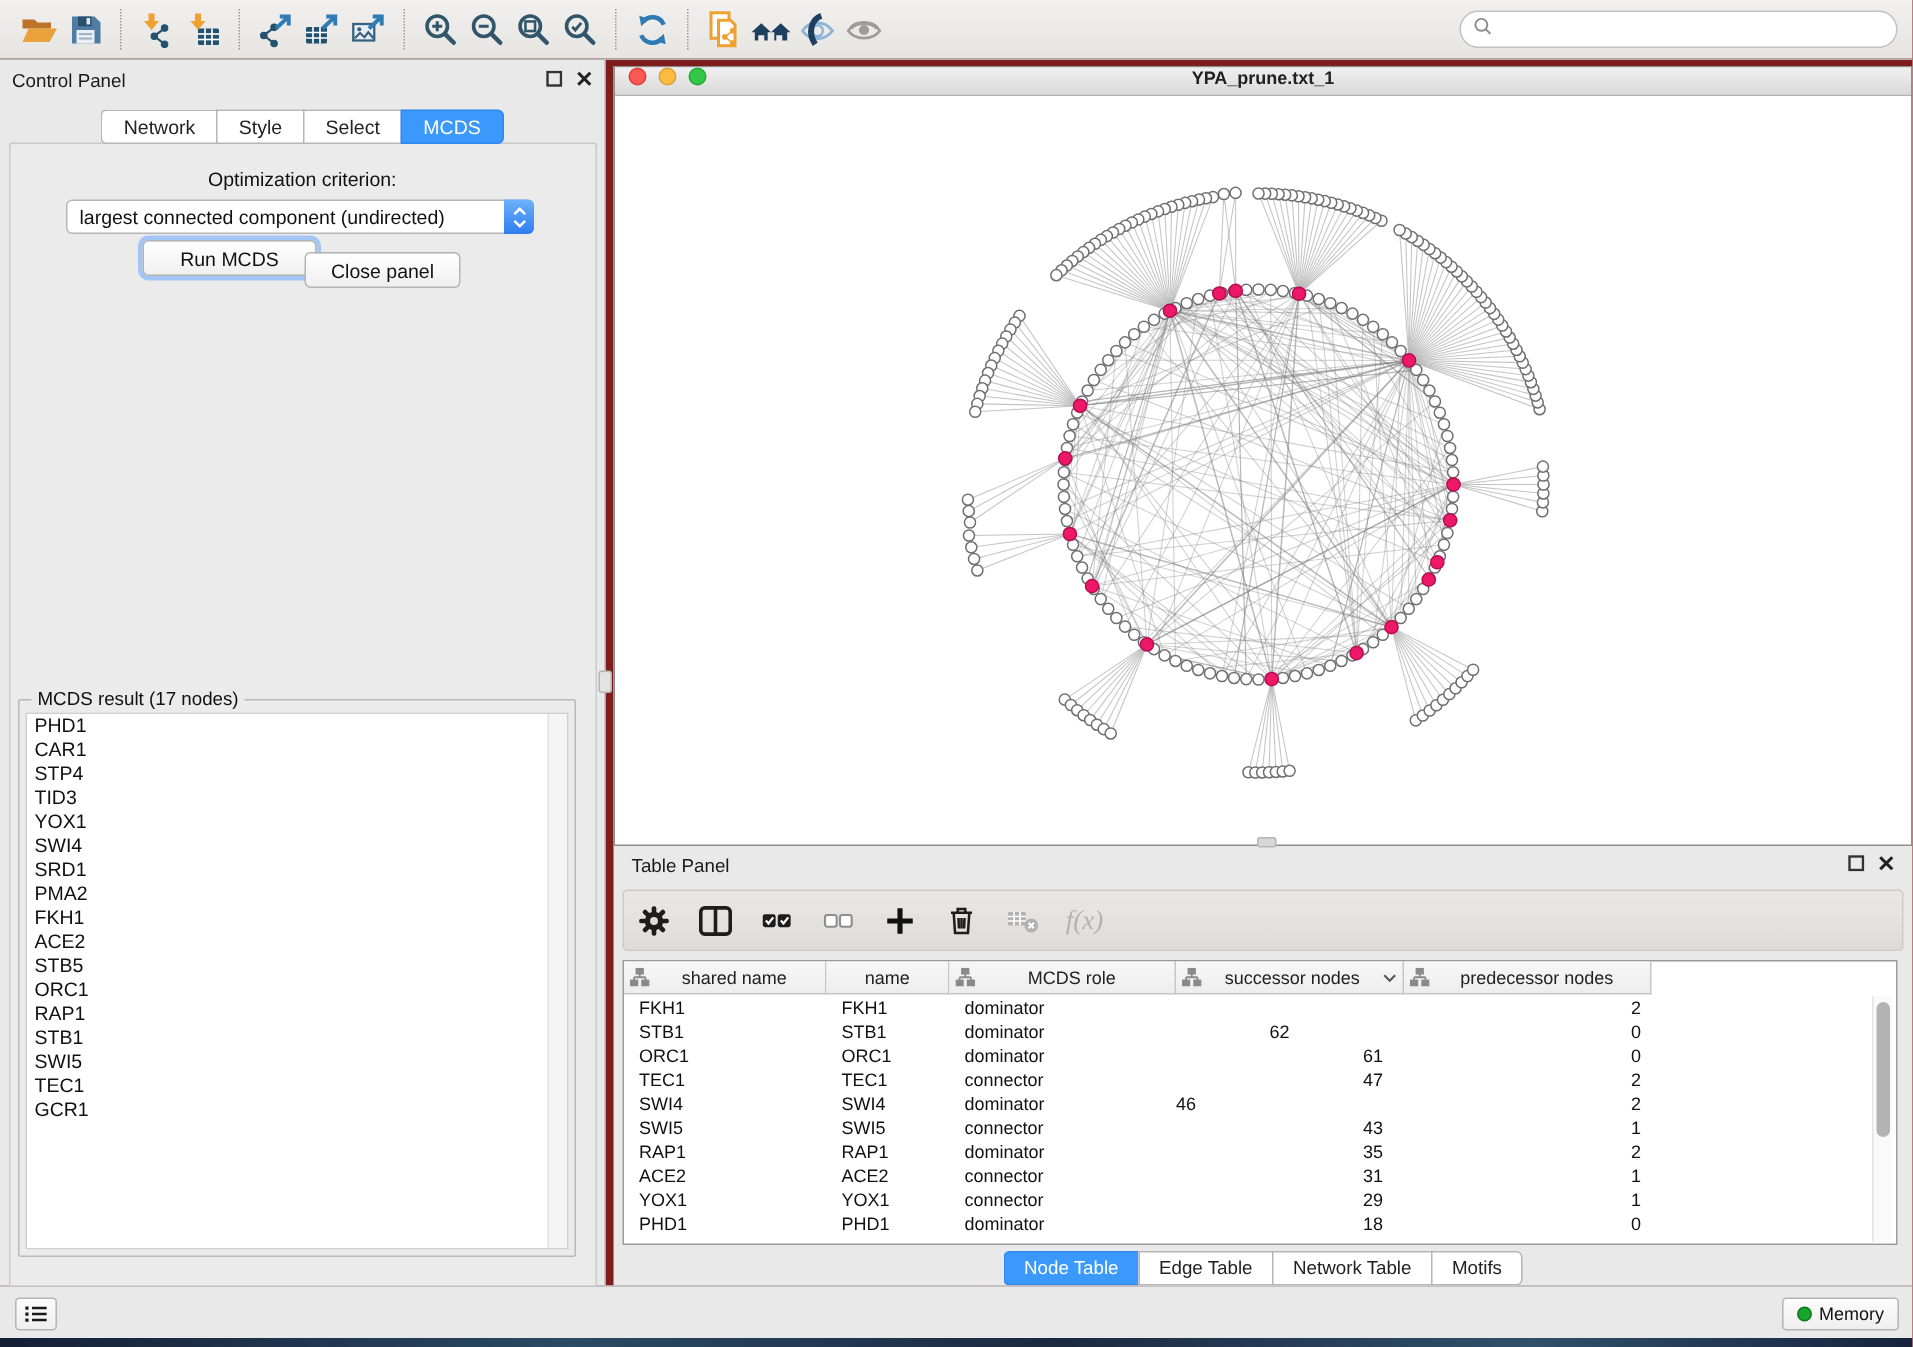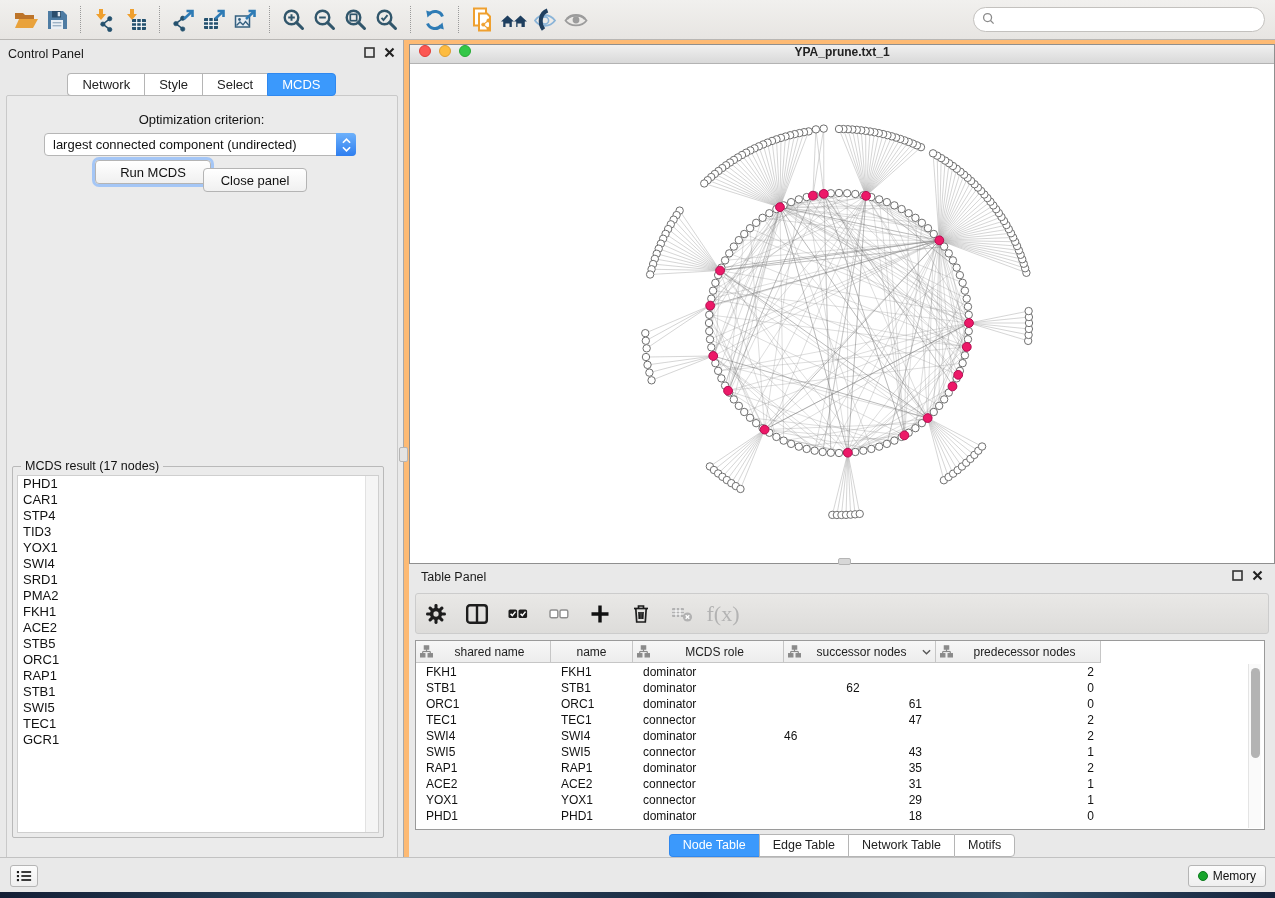--- a/index.html
+++ b/index.html
@@ -1,18 +1,18 @@
 <!DOCTYPE html>
 <html><head>
 <meta charset="utf-8">
 <style>
   *{box-sizing:border-box;margin:0;padding:0}
   html,body{width:1275px;height:898px}
   body{font-family:"Liberation Sans",sans-serif;-webkit-font-smoothing:antialiased}
-  #app{position:relative;width:1275px;height:898px;background:#fdba74;overflow:hidden}
+  #app{position:relative;width:1275px;height:898px;background:#7f1d1d;overflow:hidden}
 
   
   .toolbar{position:absolute;left:0;top:0;width:1275px;height:40px;background:linear-gradient(#f1f0ee,#e7e5e2);border-bottom:1px solid #b9b7b4;display:flex;align-items:center;padding:0 10px}
   .tb-icon{width:31px;height:28px;display:flex;align-items:center;justify-content:center;border-radius:4px}
   .tb-icon svg{display:block}
   .tb-sep{width:1px;height:27px;border-left:1px dotted #9a9a9a;margin:0 8px}
   .search-wrap{margin-left:auto;width:292px;height:25px;background:#fff;border:1px solid #c3c1be;border-radius:13px;display:flex;align-items:center;padding:0 8px;gap:5px}
   .search-wrap input{border:none;outline:none;flex:1;font-size:12px;background:transparent}
 
   
@@ -48,21 +48,21 @@
 
   
   .vsplit-handle{position:absolute;left:399px;top:447px;width:9px;height:15px;background:#e3e3e3;border:1px solid #b5b5b5;border-radius:2px;z-index:5}
   .hsplit-handle{position:absolute;left:838px;top:558px;width:13px;height:7px;background:#d7d7d7;border:1px solid #b5b5b5;border-radius:2px;z-index:5}
 
   
   .tpanel{position:absolute;left:409px;top:564px;width:866px;height:293px;background:#e9e9e9}
   .tp-titlebar{position:absolute;left:0;top:0;width:100%;height:26px;display:flex;align-items:center;padding:0 12px;font-size:12.5px;color:#1a1a1a}
   .tp-toolbar{position:absolute;left:6px;top:29px;width:854px;height:41px;background:linear-gradient(#e9e8e6,#dddcda);border:1px solid #cccccc;border-radius:3px;display:flex;align-items:center;padding:0 8px;gap:17px}
   .tp-toolbar .tt-icon{display:flex;align-items:center;justify-content:center;width:24px;height:24px}
-  .fx-label{font-family:"Liberation Serif",serif;font-size:22px;color:#b3b3b3}
+  .fx-label{font-family:"Liberation Serif",serif;font-style:italic;font-size:18px;color:#b3b3b3}
   .ntable{position:absolute;left:6px;top:76px;width:850px;height:190px;background:#fff;border:1px solid #9a9a9a}
   .thead{position:absolute;left:0;top:0;height:22px;display:flex}
   .th{display:flex;align-items:center;background:linear-gradient(#f7f7f7,#ededed);border-right:1px solid #c6c6c6;border-bottom:1px solid #c6c6c6;font-size:12px;color:#222;padding:0 4px}
   .th .lbl{flex:1;text-align:center}
   .trow{position:absolute;left:0;display:flex;height:16px}
   .td{font-size:12px;color:#111;line-height:16px;white-space:nowrap;overflow:hidden}
   .tscroll{position:absolute;right:3px;top:23px;width:13px;height:164px;background:#fafafa;border-left:1px solid #e4e4e4}
   .tscroll .thumb{position:absolute;left:1.5px;top:4px;width:9px;height:90px;background:#b3b3b3;border-radius:5px}
   .tp-tabs{position:absolute;left:0;top:270px;width:100%;display:flex;justify-content:center}
   .tp-tabs .tab{font-size:12.5px;padding:3px 13px}

